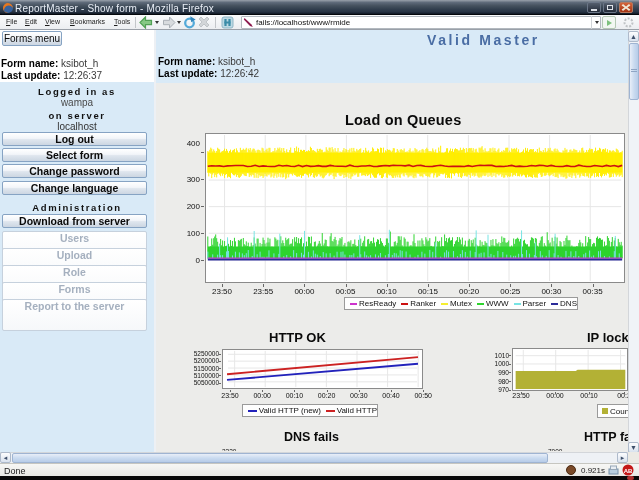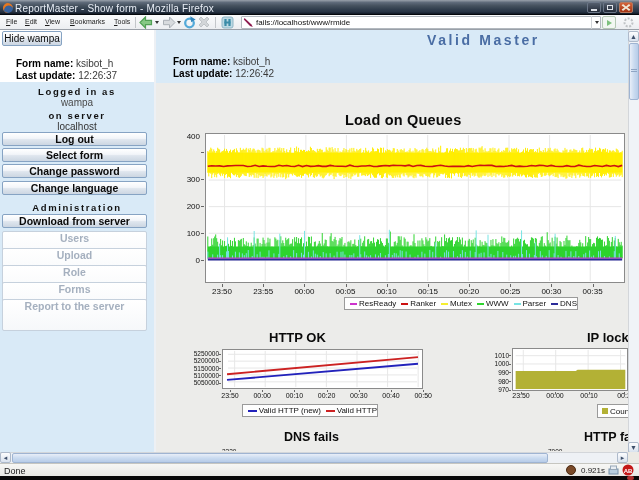--- a/index.html
+++ b/index.html
@@ -11,21 +11,21 @@
 .vsep { top:17px; width:1px; height:11px; background:#c3c6ca; }
 #urlbar { left:241px; top:16px; width:360px; height:13px; background:#fff; border:1px solid #b3b9bf; border-radius:1px; }
 #urltxt { left:256px; top:18px; font-size:8px; color:#111; }
 #gobtn { left:602px; top:16px; width:14px; height:13px; border:1px solid #b5c9b5; border-radius:2px; background:#f2f7f2; }
 #sidebar { left:0; top:30px; width:154px; height:422px; background:#fff; }
 #sideblue { left:0; top:82px; width:154px; height:370px; background:#d9eaf7; }
 #framesep { left:154px; top:30px; width:2px; height:422px; background:#edf0f4; }
 #main { left:156px; top:30px; width:472px; height:422px; background:#ececea; }
 #mainhead { left:156px; top:30px; width:472px; height:53px; background:#d9eaf7; }
 #rmtitle { left:427px; top:32px; font-size:14px; font-weight:bold; color:#4a6da4; letter-spacing:2.6px; }
-.flab { font-size:10px; color:#3a3a3a;margin-left:15px; }
+.flab { font-size:10px; color:#3a3a3a; }
 .flab b { color:#000; }
 .sbtn { left:2px; width:145px; height:14px; border:1px solid #86a3c3; border-radius:2px;
   background:linear-gradient(#ffffff,#f2f5f9 45%,#dfe6ee 55%,#ccd6e2); 
   font-size:10.5px; font-weight:bold; color:#0a0a0a; text-align:center; line-height:12px; }
 .dbtn { left:2px; width:145px; height:32px; border:1px solid #c6d1dd; border-radius:2px;
   background:linear-gradient(#ffffff,#f6f8fa); font-size:10.5px; font-weight:bold; color:#a5b0bf; text-align:center; line-height:12px; }
 .shead { left:0; width:154px; text-align:center; font-size:9.5px; font-weight:bold; color:#111; letter-spacing:1.6px; }
 .sval  { left:0; width:154px; text-align:center; font-size:10px; color:#4a4a4a; }
 .ctitle { font-size:13px; font-weight:bold; color:#0a0a0a; white-space:nowrap; }
 svg.chart { background:#fff; border:1px solid #8a8a8a; }
@@ -106,21 +106,21 @@
 <div class="abs" id="gobtn">
     <div style="margin:3px 0 0 4px;width:0;height:0;border:3.5px solid transparent;border-left:5.5px solid #7dc17d"></div>
   </div>
 <svg class="abs" style="left:622px;top:16px" width="13" height="13" viewBox="0 0 13 13">
  <circle cx="6.5" cy="6.5" r="4" fill="none" stroke="#c0c3c6" stroke-width="2" stroke-dasharray="2 1.5"></circle>
 </svg>
 
 <div class="abs" id="sidebar"></div>
 <div class="abs" id="sideblue"></div>
 <div class="abs framesep" id="framesep"></div>
-<div class="abs sbtn" style="left:2px;top:31px;width:60px;height:15px;font-weight:normal;font-size:10px;line-height:13px">Hide wampa</div>
+<div class="abs sbtn" style="left:2px;top:31px;width:60px;height:15px;font-weight:normal;font-size:10px;line-height:13px">Forms menu</div>
 <div class="abs flab" style="left:1px;top:58px"><b>Form name:</b> ksibot_h</div>
 <div class="abs flab" style="left:1px;top:70px"><b>Last update:</b> 12:26:37</div>
 <div class="abs shead" style="top:86px">Logged in as</div>
 <div class="abs sval" style="top:97px">wampa</div>
 <div class="abs shead" style="top:110px">on server</div>
 <div class="abs sval" style="top:121px;color:#333">localhost</div>
 <div class="abs sbtn" style="top:132px">Log out</div>
 <div class="abs sbtn" style="top:148px">Select form</div>
 <div class="abs sbtn" style="top:164px">Change password</div>
 <div class="abs sbtn" style="top:181px">Change language</div>
@@ -132,21 +132,21 @@
 <div class="abs dbtn" style="top:282px">Forms</div>
 <div class="abs dbtn" style="top:299px">Report to the server</div>
 
 <div class="abs" id="main"></div>
 <div class="abs" id="mainhead"></div>
 <div class="abs" id="rmtitle">Valid Master</div>
 <div class="abs flab" style="left:158px;top:56px"><b>Form name:</b> ksibot_h</div>
 <div class="abs flab" style="left:158px;top:68px"><b>Last update:</b> 12:26:42</div>
 
 <div class="abs ctitle" style="left:345px;top:112px;font-size:14.5px;letter-spacing:0.2px">Load on Queues</div>
-<div class="yl1" style="top:132px">400</div>
+<div class="yl1" style="top:139px">400</div>
 <div class="yl1" style="top:175.2px">300</div>
 <div class="yl1" style="top:202.1px">200</div>
 <div class="yl1" style="top:229.1px">100</div>
 <div class="yl1" style="top:256.0px">0</div>
 <div class="tk" style="left:201px;top:152.2px;width:3px;height:1px"></div>
 <div class="tk" style="left:201px;top:179.2px;width:3px;height:1px"></div>
 <div class="tk" style="left:201px;top:206.1px;width:3px;height:1px"></div>
 <div class="tk" style="left:201px;top:233.1px;width:3px;height:1px"></div>
 <div class="tk" style="left:201px;top:260.0px;width:3px;height:1px"></div>
 <div class="xl1" style="left:208.0px">23:50</div>

